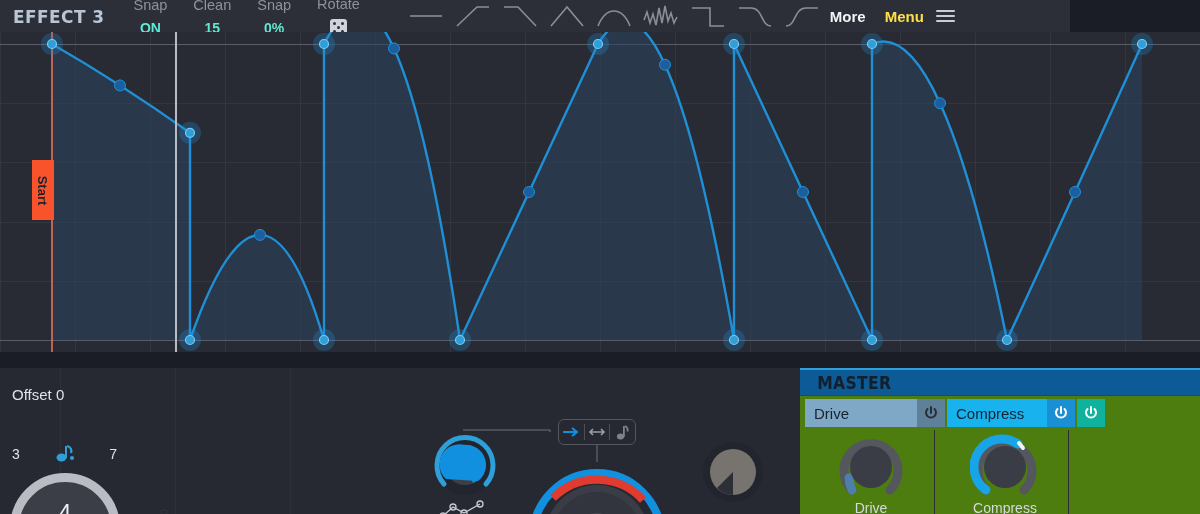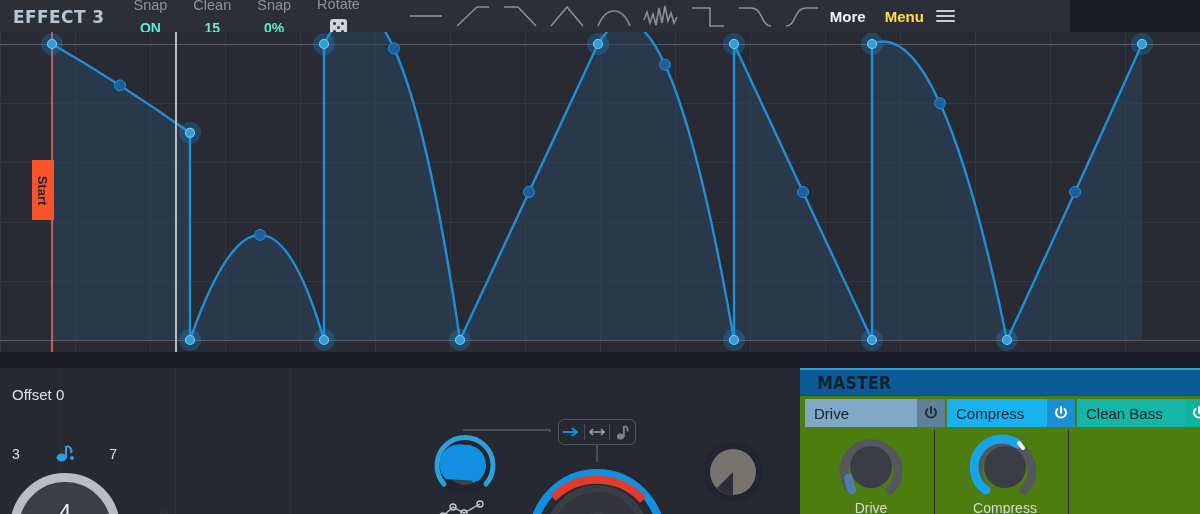--- a/index.html
+++ b/index.html
@@ -395,21 +395,20 @@
       <div class="mslot">
         <span class="mname" style="background:#18b3ef;width:100px">Compress</span>
         <span class="mpow" style="background:#1a8fd4">
           <svg width="16" height="16" viewBox="0 0 16 16">
               <path d="M8 2 L8 8" stroke="#fff" stroke-width="2" stroke-linecap="round"></path>
               <path d="M4.5 4 A5 5 0 1 0 11.5 4" stroke="#fff" stroke-width="2" fill="none" stroke-linecap="round"></path>
             </svg>
         </span>
       </div>
       <div class="mslot">
-        <span class="mname" style="background:#15b5a8;width:108px">Clean Bass</span>
         <span class="mpow" style="background:#0fb39d">
           <svg width="16" height="16" viewBox="0 0 16 16">
               <path d="M8 2 L8 8" stroke="#fff" stroke-width="2" stroke-linecap="round"></path>
               <path d="M4.5 4 A5 5 0 1 0 11.5 4" stroke="#fff" stroke-width="2" fill="none" stroke-linecap="round"></path>
             </svg>
         </span>
       </div>
     </div>
 
     <div class="mdiv" style="left:134px"></div>

